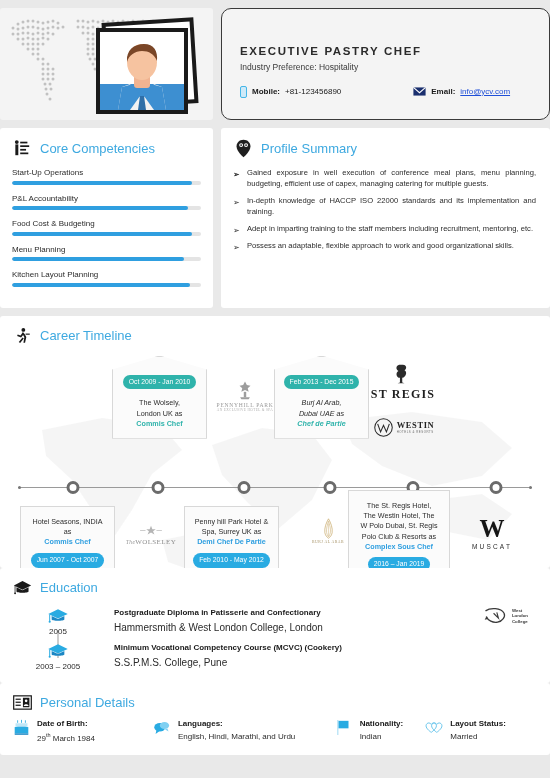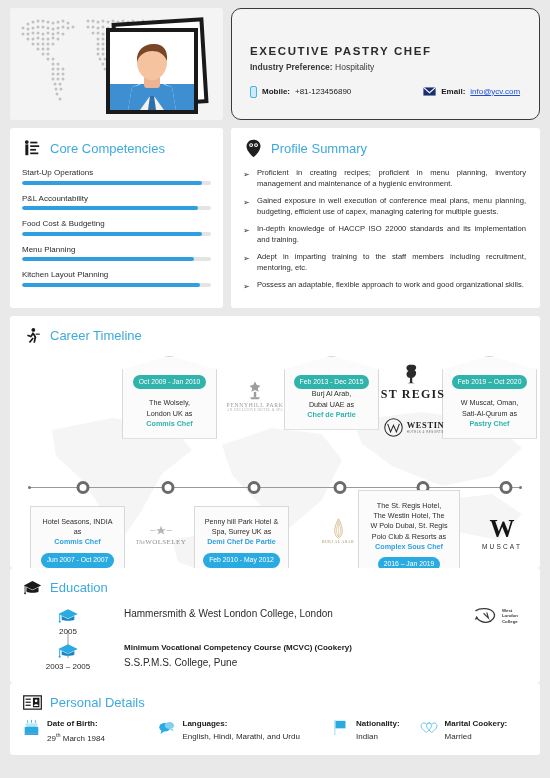--- a/index.html
+++ b/index.html
@@ -2,21 +2,21 @@
 <html><head>
 <meta charset="utf-8">
 <style>
   * { box-sizing: border-box; margin: 0; padding: 0; }
   html, body {
     width: 550px; height: 778px;
     background: #e9e9e9;
     font-family: "Liberation Sans", sans-serif;
     overflow: hidden;
   }
-  .page { position: relative; width: 550px; height: 778px; padding: 8px 10px; }
+  .page { position: relative; width: 550px; height: 778px; padding: 8px 0; }
 
   
   .header { display: flex; height: 112px; align-items: stretch; background: transparent; margin-bottom: 8px; }
   .header-left {
     width: 213px; position: relative; background: #f4f4f4;
     border-radius: 3px; overflow: hidden;
   }
   .worldmap-dots { position:absolute; inset:0; opacity:.85; }
   .photo-stack { position:absolute; left: 96px; top: 12px; }
   .photo-back {
@@ -33,21 +33,21 @@
     flex: 1; margin-left: 8px; background:#f4f4f4;
     border: 1.5px solid #3a3a3a; border-radius: 10px;
     padding: 26px 18px 12px 18px;
     display:flex; flex-direction:column; justify-content:center;
   }
   .job-title {
     font-size: 11.5px; font-weight: bold; letter-spacing: 1.6px;
     color:#2b2b2b; margin-bottom: 5px;
   }
   .industry-pref { font-size: 8.5px; color:#3a3a3a; margin-bottom: 14px; }
-  .industry-pref b { font-weight: bold; }
+  .industry-pref b { font-weight: normal; }
   .contact-row { display:flex; align-items:center; gap: 10px; font-size: 8px; }
   .contact-item { display:flex; align-items:center; gap: 5px; }
   .contact-item .lbl { font-weight: bold; color:#1a1a1a; font-size: 8px; }
   .contact-item .val { color:#1a1a1a; font-size: 8px; }
   .contact-item .val.link { color:#1f4fd8; text-decoration: underline; }
   .ico-phone { width: 7px; height: 12px; border: 1.2px solid #45b6e8; border-radius: 2px; background:#cfeaf8; display:inline-block; }
   .ico-mail { width: 13px; height: 9px; display:inline-block; }
   .spacer-contact { width: 52px; }
 
   
@@ -446,21 +446,21 @@
             <path d="M10 0.8 C5.2 0.8 1.8 4.2 1.8 8.6 C1.8 14.2 10 21.4 10 21.4 C10 21.4 18.2 14.2 18.2 8.6 C18.2 4.2 14.8 0.8 10 0.8 Z" fill="#1f1f1f"></path>
             <circle cx="7.2" cy="7" r="2.3" fill="#ffffff"></circle>
             <circle cx="13" cy="7" r="2.3" fill="#ffffff"></circle>
             <circle cx="7.2" cy="7" r="1.1" fill="#1f1f1f"></circle>
             <circle cx="13" cy="7" r="1.1" fill="#1f1f1f"></circle>
           </svg>
         </span>
         <span class="sec-title">Profile Summary</span>
       </div>
       <ul class="bullets" id="profile-bullets">
-          <li><span class="bul-ico">➢</span><span>Proficient in creating recipes; proficient in menu planning, inventory management and maintenance of a hygienic environment.</span></li>
+          <li><span class="bul-ico">➢</span></li>
           <li><span class="bul-ico">➢</span><span>Gained exposure in well execution of conference meal plans, menu planning, budgeting, efficient use of capex, managing catering for multiple guests.</span></li>
           <li><span class="bul-ico">➢</span><span>In-depth knowledge of HACCP ISO 22000 standards and its implementation and training.</span></li>
           <li><span class="bul-ico">➢</span><span>Adept in imparting training to the staff members including recruitment, mentoring, etc.</span></li>
           <li><span class="bul-ico">➢</span><span>Possess an adaptable, flexible approach to work and good organizational skills.</span></li>
         </ul>
     </div>
   </div>
 
   <div class="timeline-card">
     <div class="sec-head">
@@ -491,35 +491,27 @@
         <span class="tl-badge teal">Oct 2009 - Jan 2010</span>
         <div style="margin-top:9px;">
           <div class="tl-place">The Wolsely,</div>
           <div class="tl-place">London UK as</div>
           <div class="tl-role teal">Commis Chef</div>
         </div>
       </div>
 
       <div class="tl-card up" style="left:262px; top:0px;">
         <span class="tl-badge teal">Feb 2013 - Dec 2015</span>
-        <div style="">
+        <div style="margin-top:9px;font-style:italic;">
           <div class="tl-place">Burj Al Arab,</div>
           <div class="tl-place">Dubai UAE as</div>
           <div class="tl-role teal">Chef de Partie</div>
         </div>
       </div>
 
-      <div class="tl-card up" style="left:420px; top:0px;">
-        <span class="tl-badge teal">Feb 2019 – Oct 2020</span>
-        <div style="margin-top:9px;">
-          <div class="tl-place">W Muscat, Oman,</div>
-          <div class="tl-place">Sati-Al-Qurum as</div>
-          <div class="tl-role teal">Pastry Chef</div>
-        </div>
-      </div>
 
       <div class="tl-logo" style="left:196px; top:24px; width:74px;">
         <svg viewBox="0 0 36 32" width="22" height="20" style="display:block;margin:0 auto 2px auto;">
           <path d="M18 2 L21 8 L27 9 L22.5 13 L24 19 L18 16 L12 19 L13.5 13 L9 9 L15 8 Z" fill="#9d9d9d"></path>
           <rect x="16" y="19" width="4" height="9" fill="#9d9d9d"></rect>
           <path d="M10 28 L26 28 L24 31 L12 31 Z" fill="#9d9d9d"></path>
         </svg>
         <div style="font-family:'Liberation Serif',serif;font-size:5.6px;letter-spacing:.7px;color:#9a9a9a;">PENNYHILL PARK</div>
         <div style="font-family:'Liberation Serif',serif;font-size:3.4px;letter-spacing:.4px;color:#b0b0b0;">AN EXCLUSIVE HOTEL &amp; SPA</div>
       </div>
@@ -631,20 +623,21 @@
         <div class="edu-year-col">
           <svg class="edu-cap" viewBox="0 0 26 20" width="22" height="17">
             <path d="M13 1.5 L24.5 7 L13 12.5 L1.5 7 Z" fill="#29abe2"></path>
             <path d="M5.5 9.4 L5.5 13.6 C5.5 15.6, 20.5 15.6, 20.5 13.6 L20.5 9.4 L13 13 Z" fill="#1c87c4"></path>
             <path d="M3.2 7.6 L3.2 15.2" stroke="#29abe2" stroke-width="1.2"></path>
             <circle cx="3.2" cy="16.2" r="1.3" fill="#29abe2"></circle>
           </svg>
           <div class="edu-year">2005</div>
         </div>
         <div class="edu-text">
+          <div class="edu-degree">Postgraduate Diploma in Patisserie and Confectionary</div>
           <div class="edu-inst">Hammersmith &amp; West London College, London</div>
         </div>
       </div>
 
       <div class="edu-row">
         <div class="edu-year-col">
           <svg class="edu-cap" viewBox="0 0 26 20" width="22" height="17">
             <path d="M13 1.5 L24.5 7 L13 12.5 L1.5 7 Z" fill="#29abe2"></path>
             <path d="M5.5 9.4 L5.5 13.6 C5.5 15.6, 20.5 15.6, 20.5 13.6 L20.5 9.4 L13 13 Z" fill="#1c87c4"></path>
             <path d="M3.2 7.6 L3.2 15.2" stroke="#29abe2" stroke-width="1.2"></path>
@@ -741,21 +734,21 @@
       </div>
 
       <div class="pd-item" style="width:120px;">
         <span class="pd-ico">
           <svg viewBox="0 0 26 16" width="22" height="15">
             <path d="M9 15 C9 15, 1.5 10, 1.5 5.6 C1.5 3, 3.6 1.4, 5.6 1.4 C7.2 1.4, 8.4 2.4, 9 3.4 C9.6 2.4, 10.8 1.4, 12.4 1.4 C14.4 1.4, 16.5 3, 16.5 5.6 C16.5 10, 9 15, 9 15 Z" fill="none" stroke="#5ec1ea" stroke-width="1.3"></path>
             <path d="M17 15 C17 15, 9.5 10, 9.5 5.6 C9.5 3, 11.6 1.4, 13.6 1.4 C15.2 1.4, 16.4 2.4, 17 3.4 C17.6 2.4, 18.8 1.4, 20.4 1.4 C22.4 1.4, 24.5 3, 24.5 5.6 C24.5 10, 17 15, 17 15 Z" fill="none" stroke="#5ec1ea" stroke-width="1.3"></path>
           </svg>
         </span>
         <div>
-          <div class="pd-lbl">Marital Cookery:</div>
+          <div class="pd-lbl">Layout Status:</div>
           <div class="pd-val">Married</div>
         </div>
       </div>
 
     </div>
   </div>
 
 </div>
 
 </body></html>

